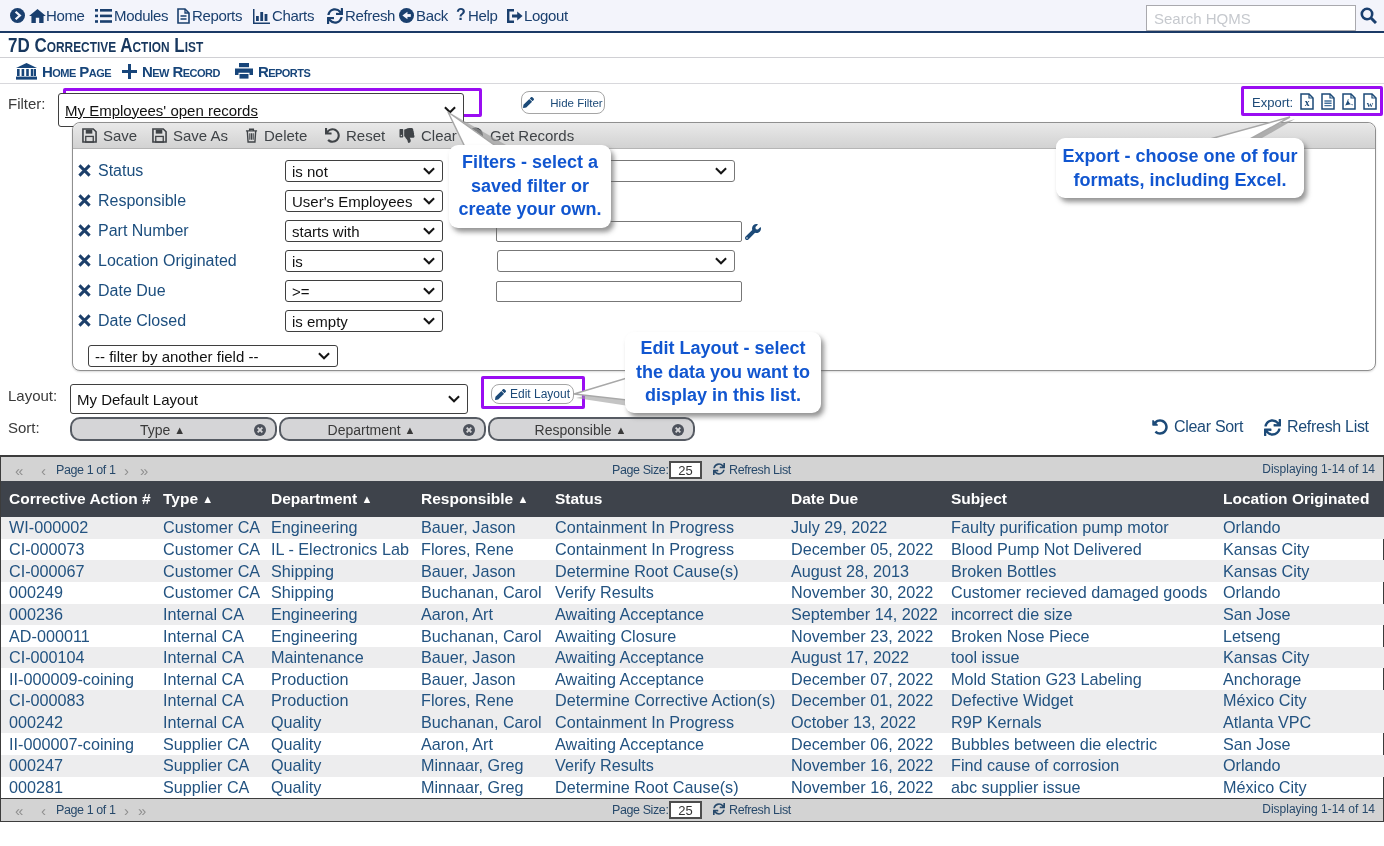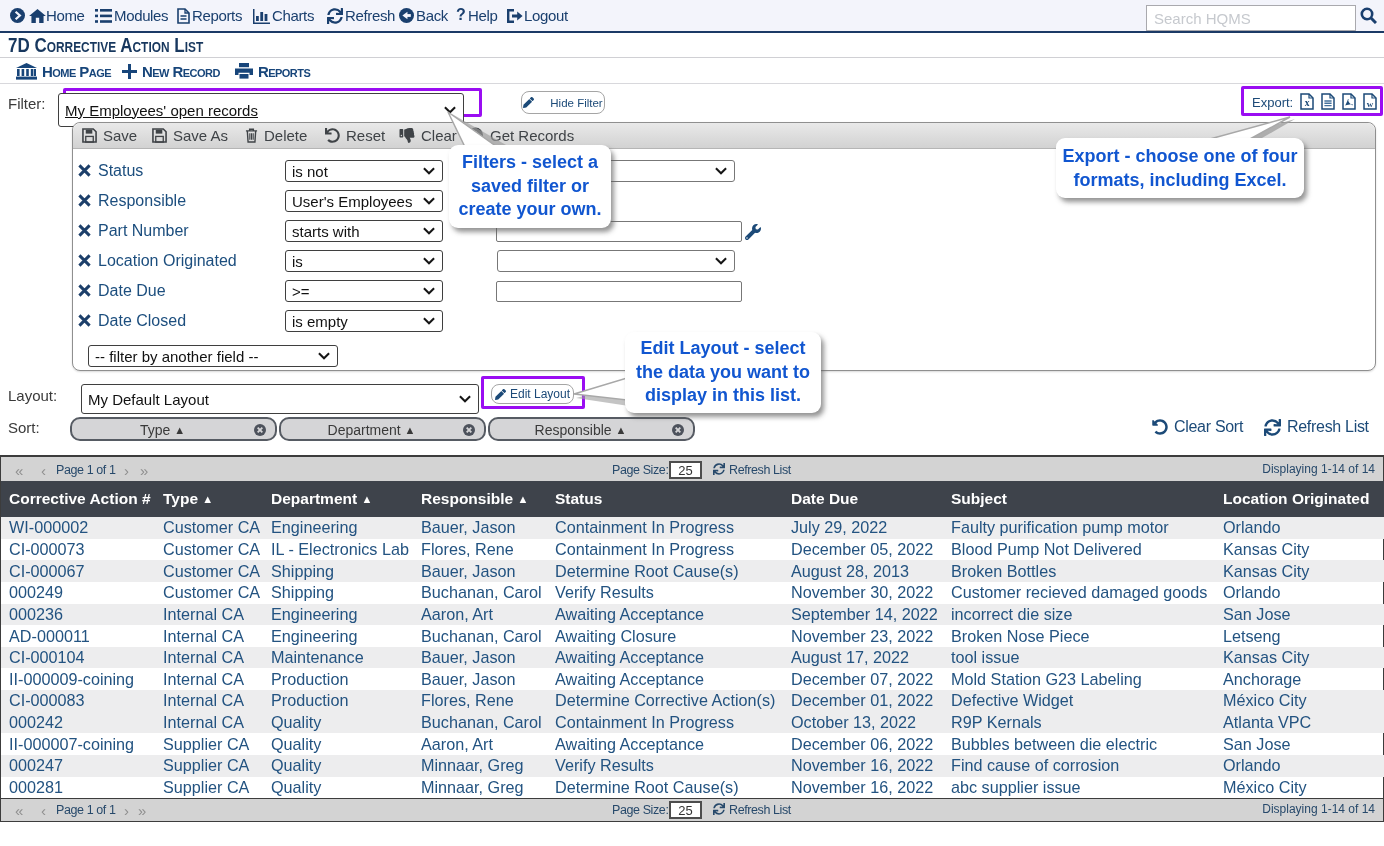--- a/index.html
+++ b/index.html
@@ -348,21 +348,21 @@
     </div>
 
   <div class="fselect" style="left:88px; top:345px; width:250px; height:22px; border-width:1.5px;">
       <span class="txt">-- filter by another field --</span>
       <svg class="chev" width="12" height="8" viewBox="0 0 13 8">
         <path d="M1 1 L6.5 6.5 L12 1" stroke="#161616" stroke-width="2.2" fill="none"></path>
       </svg>
     </div>
 
   <div class="lbl" style="left:8px; top:387px;">Layout:</div>
-  <div class="fselect" style="left:81px; top:384px; width:398px; height:30px;">
+  <div class="fselect" style="left:70px; top:384px; width:398px; height:30px;">
     <span class="txt">My Default Layout</span>
     <svg class="chev" width="12" height="8" viewBox="0 0 13 8">
         <path d="M1 1 L6.5 6.5 L12 1" stroke="#161616" stroke-width="2.2" fill="none"></path>
       </svg>
   </div>
   <div class="purplebox" style="left:481px; top:376px; width:104px; height:33px; border-width:3px;"></div>
   <div class="btn" style="left:491px; top:384px; width:83px; height:20px; font-size:12px; gap:4px;">
     <svg width="11" height="11" viewBox="0 0 512 512">
         <path fill="#1c4a78" d="M497.9 142.1l-46.1 46.1c-4.7 4.7-12.3 4.7-17 0l-111-111c-4.7-4.7-4.7-12.3 0-17l46.1-46.1c18.7-18.7 49.1-18.7 67.9 0l60.1 60.1c18.8 18.7 18.8 49.1 0 67.9zM284.2 99.8L21.6 362.4.4 483.9c-2.9 16.4 11.4 30.6 27.8 27.8l121.5-21.3 262.6-262.6c4.7-4.7 4.7-12.3 0-17l-111-111c-4.8-4.7-12.4-4.7-17.1 0z"></path>
       </svg>

